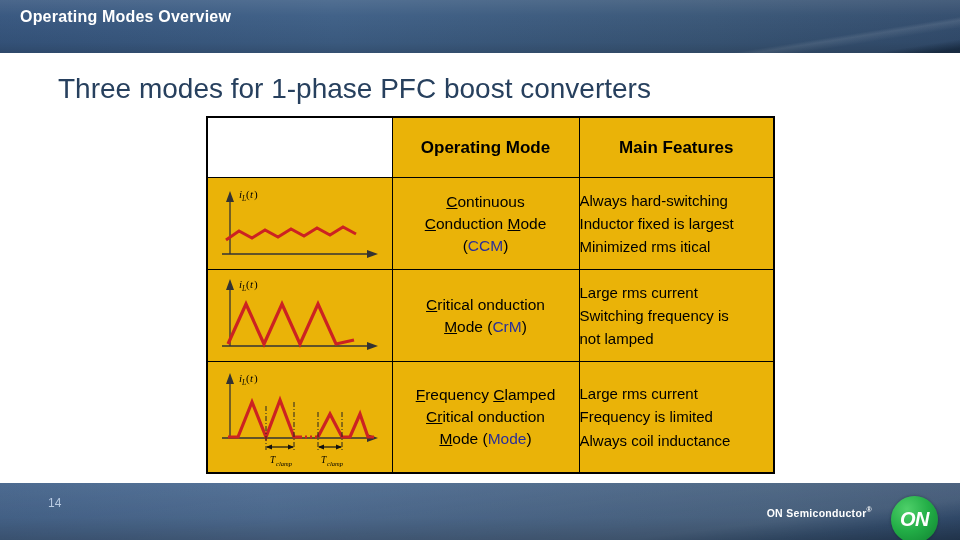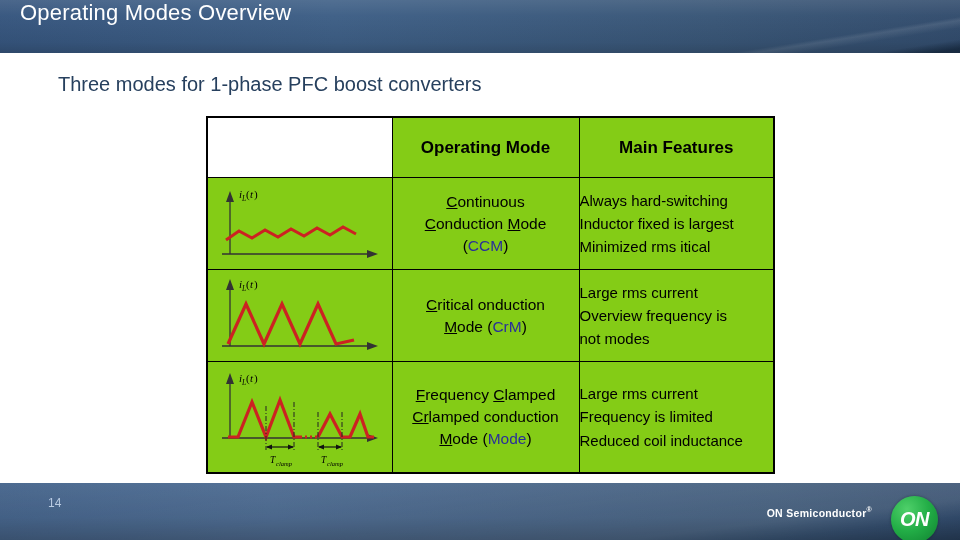--- a/index.html
+++ b/index.html
@@ -54,46 +54,46 @@
     position: absolute;
     left: 0; top: 0; width: 100%; height: 100%;
     background: linear-gradient(to bottom,
       rgba(255,255,255,0.10) 0%,
       rgba(255,255,255,0.02) 30%,
       rgba(0,0,0,0.06) 80%,
       rgba(0,0,0,0.16) 100%);
   }
   #page-title {
     position: absolute;
-    left: 20px; top: 0;
+    left: 20px; top: 8px;
     color: #ffffff;
-    font-size: 22px;
-    font-weight: normal;
+    font-size: 16px;
+    font-weight: bold;
     letter-spacing: 0.2px;
     z-index: 4;
     white-space: nowrap;
   }
 
   
   #subtitle {
     position: absolute;
     left: 58px; top: 73px;
-    font-size: 20px;
+    font-size: 28px;
     color: #27405e;
     white-space: nowrap;
   }
 
   
   #modes-table {
     position: absolute;
     left: 206px; top: 116px;
     width: 567px;
     border-collapse: collapse;
     border: 2px solid #000000;
-    background: #84cc16;
+    background: #eab308;
     table-layout: fixed;
   }
   #modes-table td, #modes-table th {
     border: 1px solid #000000;
     padding: 0;
     vertical-align: middle;
   }
   .col-wave  { width: 185px; }
   .col-mode  { width: 187px; }
   .col-feat  { width: 195px; }
@@ -276,22 +276,22 @@
 
           <polyline fill="none" stroke="#cc2222" stroke-width="3.2" points="20,74 38,34 56,74 74,34 92,74 110,34 128,74 146,70"></polyline>
         </svg>
       </td>
       <td class="mode-cell">
         <div><u>C</u><span>ritical onduction</span></div>
         <div><u>M</u><span>ode </span>(<span class="abbr">CrM</span>)</div>
       </td>
       <td class="feat-cell">
         <div>Large rms current</div>
-        <div>Overview frequency is</div>
-        <div>not modes</div>
+        <div>Switching frequency is</div>
+        <div>not lamped</div>
       </td>
     </tr>
 
     <tr>
       <td class="wave-cell">
         <svg width="183" height="110" viewBox="0 0 183 110">
           <line x1="22" y1="20" x2="22" y2="76" stroke="#333" stroke-width="1.3"></line>
           <polygon points="22,11 18,22 26,22" fill="#333"></polygon>
           <line x1="14" y1="76" x2="162" y2="76" stroke="#333" stroke-width="1.3"></line>
           <polygon points="170,76 159,72 159,80" fill="#333"></polygon>
@@ -318,27 +318,27 @@
           <polygon points="134,85 128,82.5 128,87.5" fill="#111"></polygon>
 
           <text x="62" y="101" font-family="Liberation Serif, serif" font-style="italic" font-size="9.5" fill="#000">T</text>
           <text x="68" y="104" font-family="Liberation Serif, serif" font-style="italic" font-size="6.5" fill="#000">clamp</text>
           <text x="113" y="101" font-family="Liberation Serif, serif" font-style="italic" font-size="9.5" fill="#000">T</text>
           <text x="119" y="104" font-family="Liberation Serif, serif" font-style="italic" font-size="6.5" fill="#000">clamp</text>
         </svg>
       </td>
       <td class="mode-cell">
         <div><u>F</u><span>requency </span><u>C</u><span>lamped</span></div>
-        <div><u>Cr</u><span>lamped conduction</span></div>
+        <div><u>Cr</u><span>itical onduction</span></div>
         <div><u>M</u><span>ode </span>(<span class="abbr">Mode</span>)</div>
       </td>
       <td class="feat-cell">
         <div>Large rms current</div>
         <div>Frequency is limited</div>
-        <div>Reduced coil inductance</div>
+        <div>Always coil inductance</div>
       </td>
     </tr>
 
   </tbody>
 </table>
 
 <div id="footer-band">
   <div class="streaks"></div>
   <div class="sheen"></div>
   <div id="slide-number">14</div>

